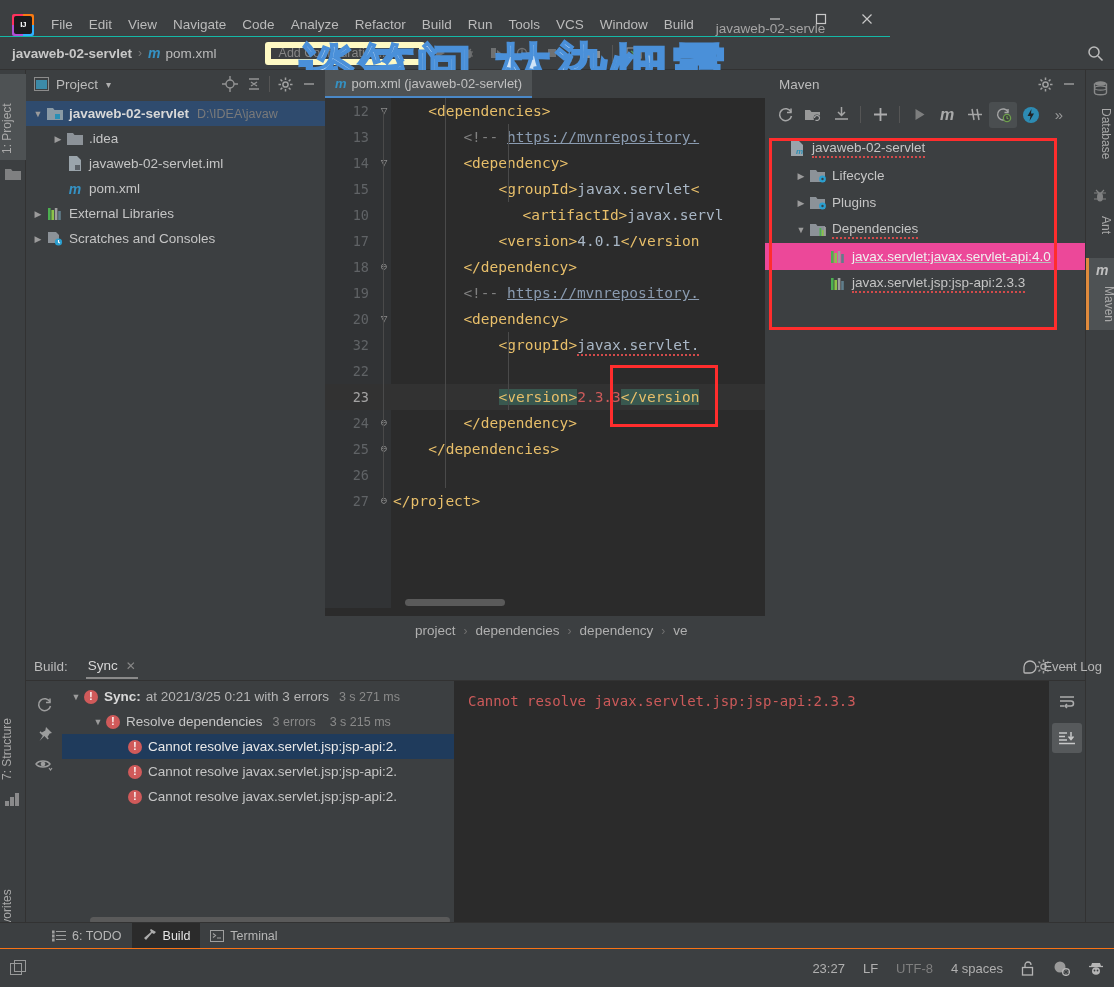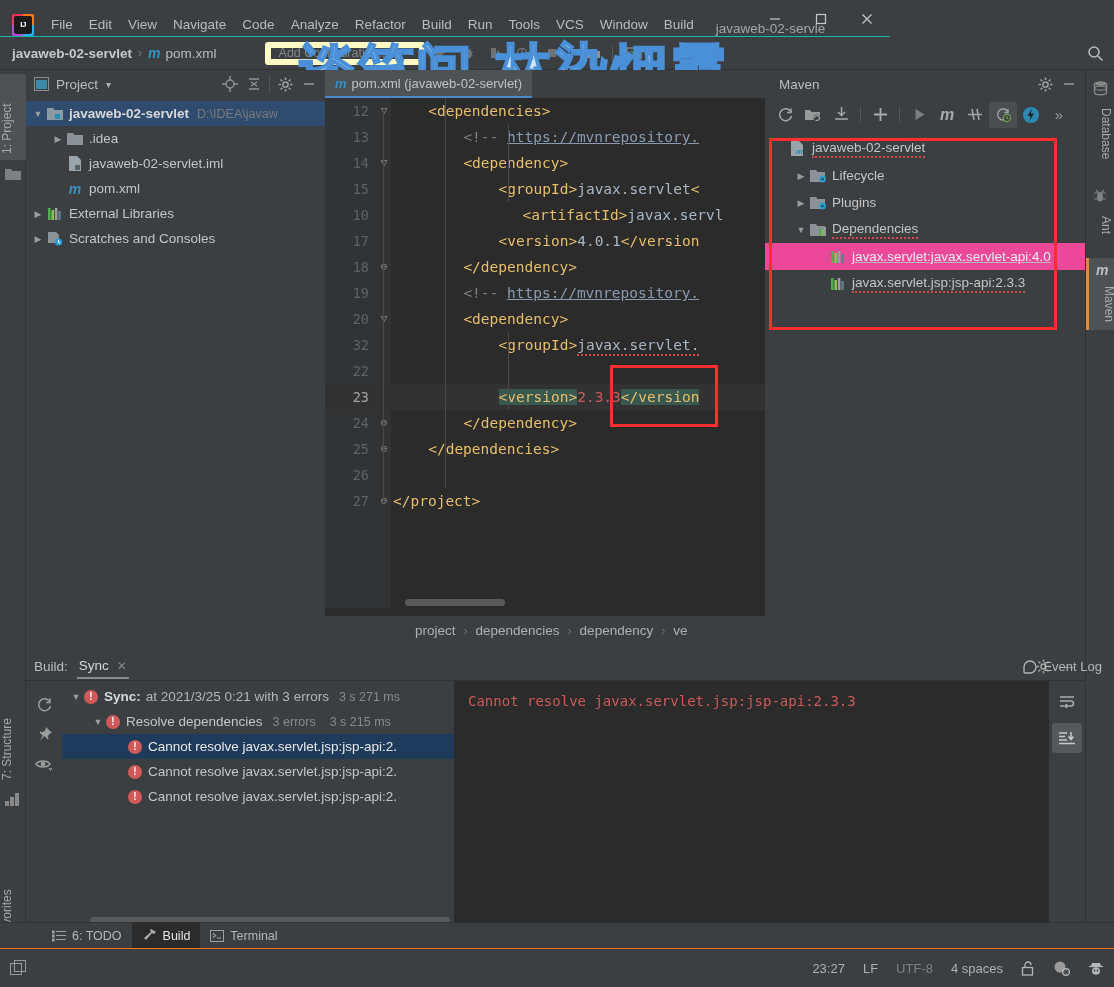--- a/index.html
+++ b/index.html
@@ -125,21 +125,21 @@
   .mvn-tree { font-size:13.5px; padding-top:4px; }
   .mrow { height:27px; display:flex; align-items:center; white-space:nowrap; padding-left:8px; overflow:hidden;}
   .mrow.sel { background:#ec4899;text-decoration:underline; }
   .mrow.sel .tlabel { color:#f0f0f0; }
   .squig { border-bottom:2px dotted #d24b4b; padding-bottom:1px; }
 
   
   .buildpanel { position:absolute; left:26px; top:652px; width:1059px; height:284px; background:#3c3f41; }
   .bp-head { height:29px; display:flex; align-items:center; padding-left:8px; border-bottom:1px solid #323232;}
   .bp-title { font-size:13.5px; color:#bbb; }
-  .bp-tab { margin-left:9px; font-size:13.5px; color:#d6d6d6; padding:4px 2px; border-bottom:2px solid #8a8a8a;
+  .bp-tab { margin-left:18px; font-size:13.5px; color:#d6d6d6; padding:4px 2px; border-bottom:2px solid #8a8a8a;
             display:flex; align-items:flex-end; }
   .bp-tab .x { margin-left:8px; color:#888; font-size:12px;}
   .bp-body { position:absolute; left:0; top:29px; width:1059px; height:255px; display:flex; }
   .bp-lefticons { width:36px; background:#3c3f41; padding-top:8px; }
   .bp-li { width:36px; height:30px; display:flex; align-items:center; justify-content:center; opacity:.8;}
   .bp-tree { width:392px; background:#3c3f41; font-size:13.5px; padding-top:3px; overflow:hidden;}
   .brow { height:25px; display:flex; align-items:center; white-space:nowrap; }
   .brow.sel { background:#1f3b5c; }
   .errdot { width:14px; height:14px; border-radius:50%; background:#d05a5a; color:#fff; font-size:10px;
             font-weight:bold; display:flex; align-items:center; justify-content:center; margin-right:6px; flex:none;}

